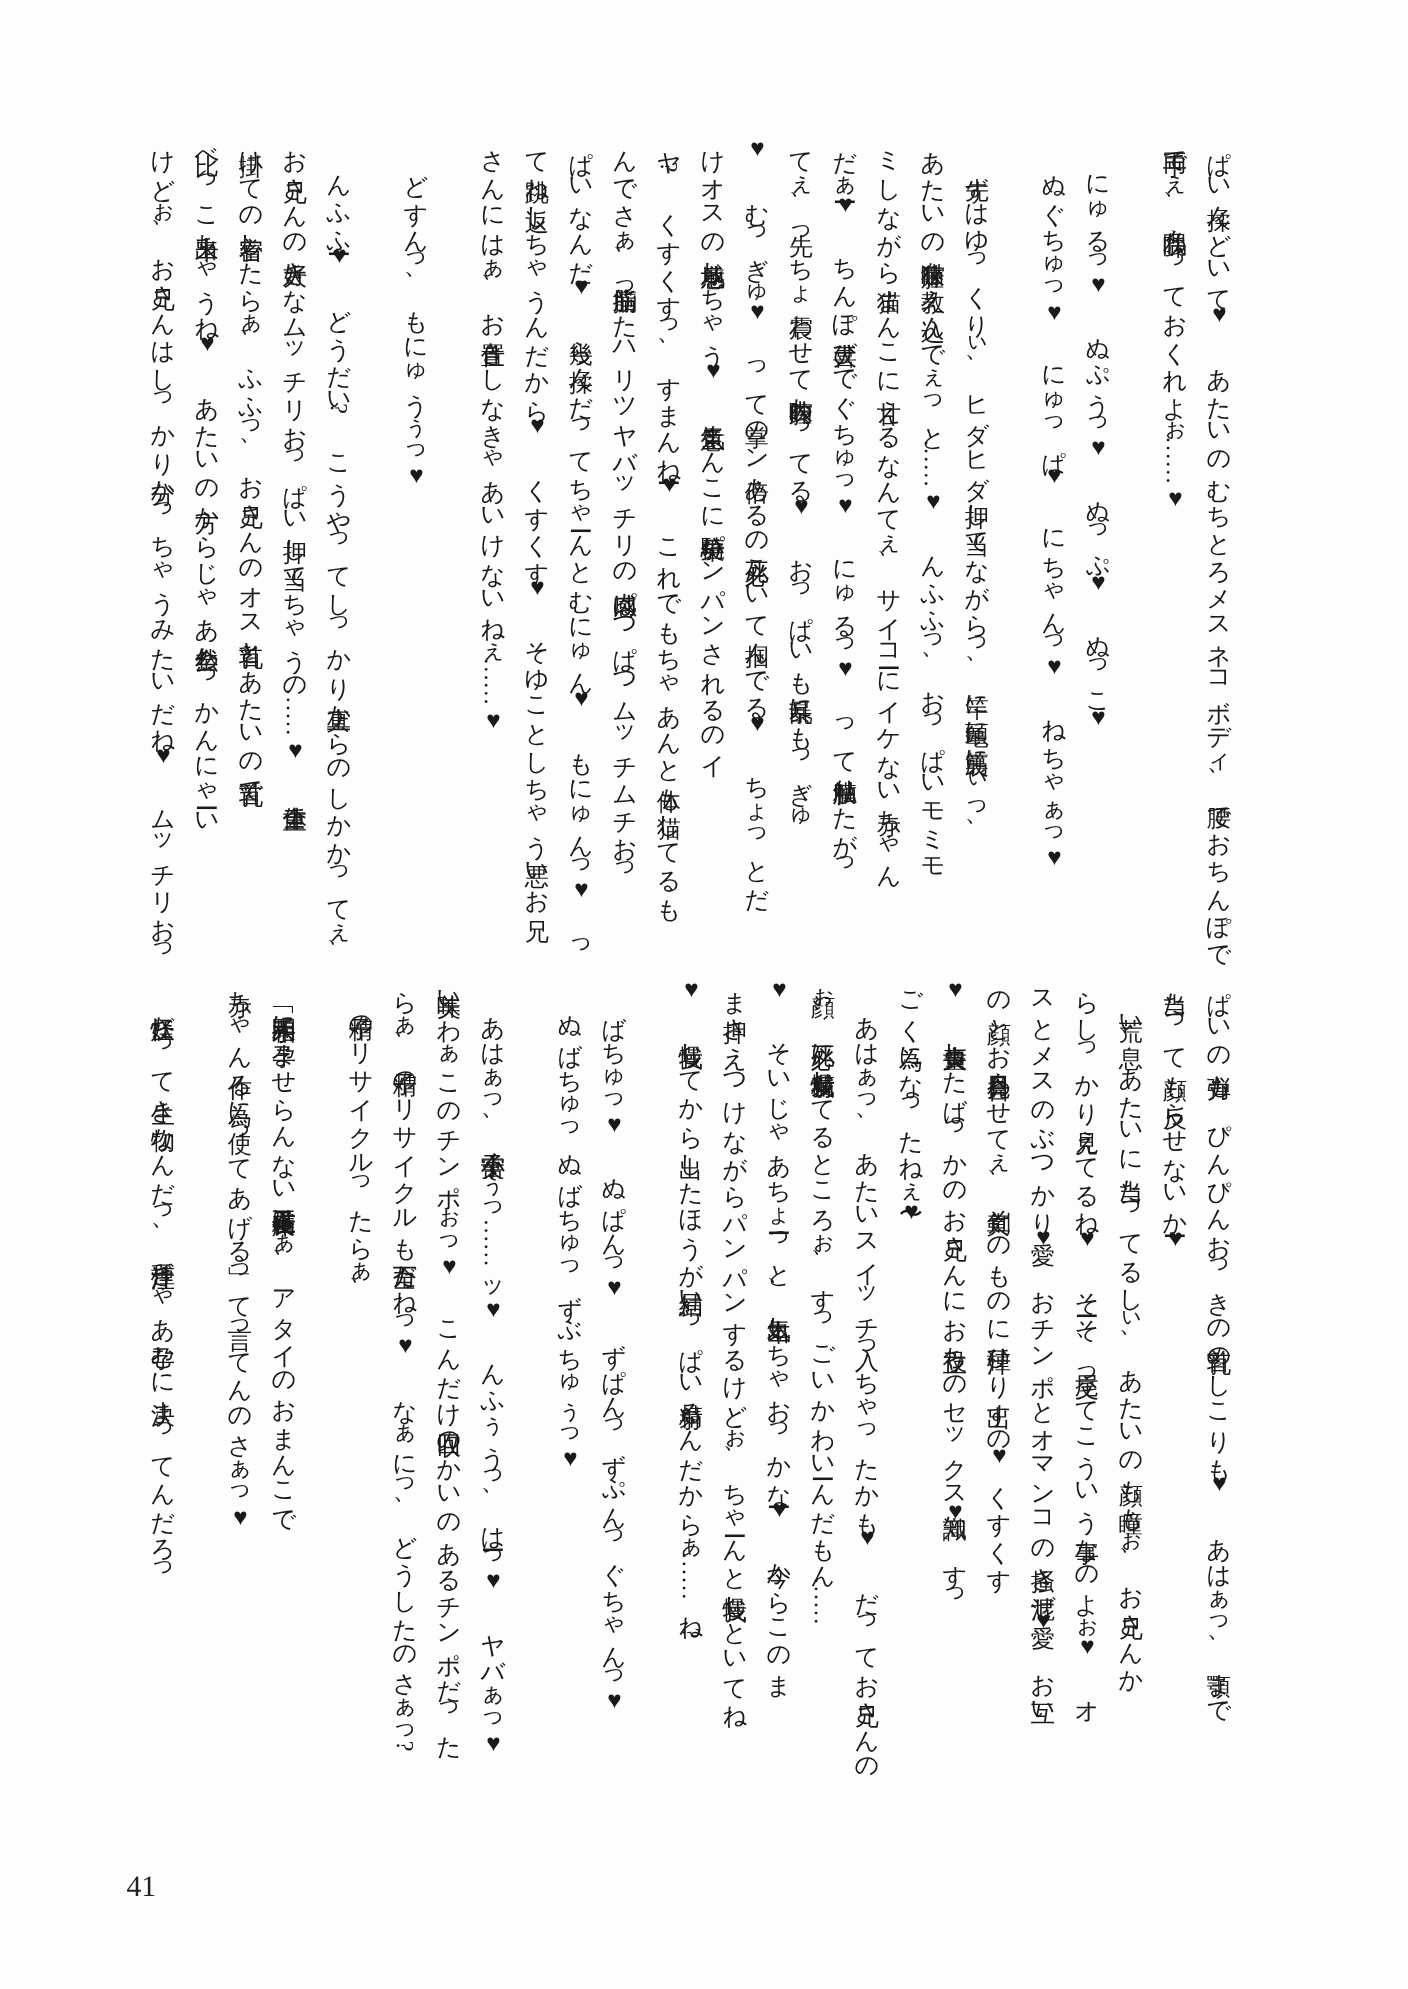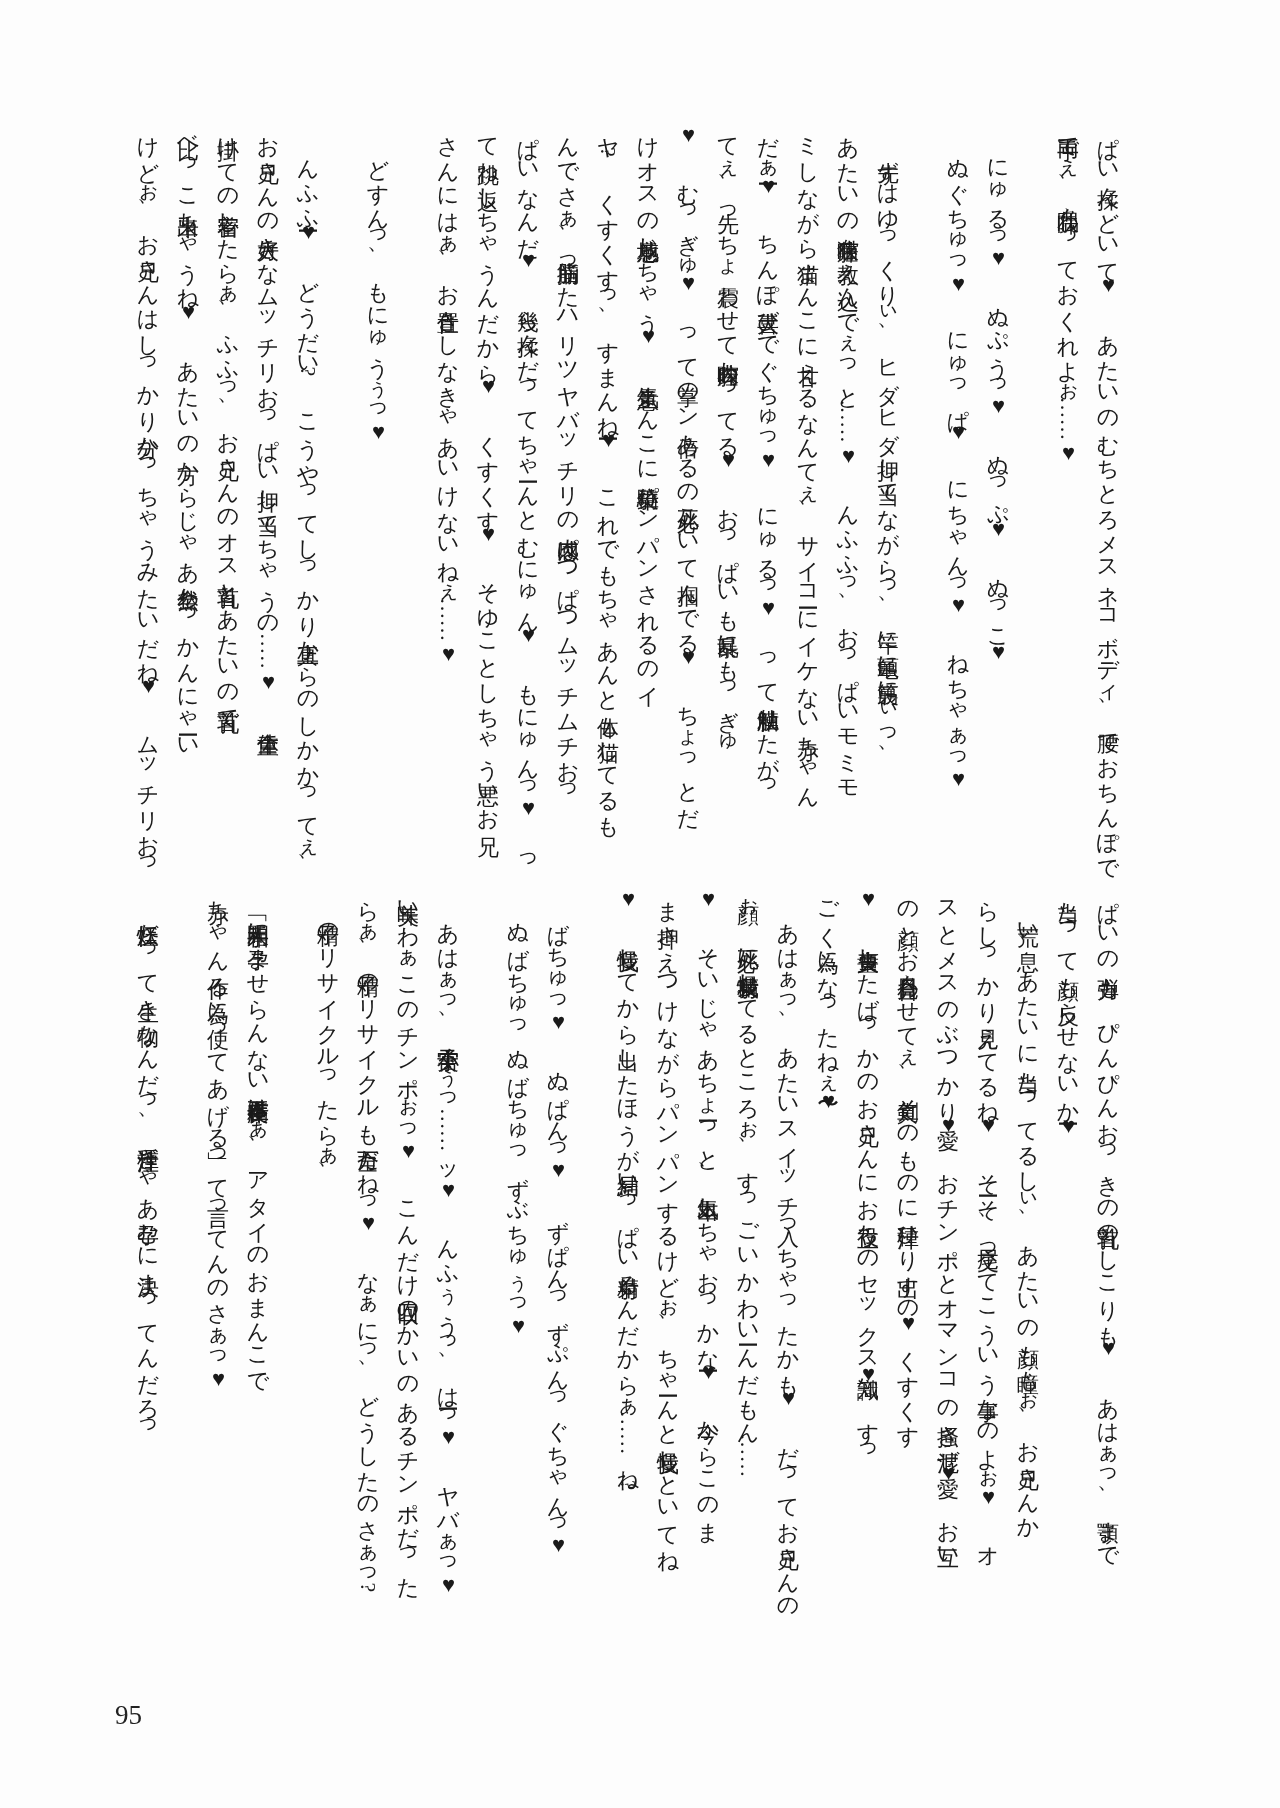--- a/index.html
+++ b/index.html
@@ -102,14 +102,14 @@
       <div class="col">　あはぁっ、子宮小突くぅっ……ッ♥　んふぅうっ、はーっ♥　ヤバぁっ♥</div>
       <div class="col">美味いわぁこのチンポぉっ♥　こんだけ回収のかいのあるチンポだった</div>
       <div class="col">らぁ、精子のリサイクルも万全だねっ♥　なぁにっ、どうしたのさぁっ?</div>
       <div class="col">　精子のリサイクルったらぁ、</div>
       <div class="spacer"></div>
       <div class="col">　「人間相手に孕ませらんない不良在庫精子はぁ、アタイのおまんこで</div>
       <div class="col">赤ちゃん作る為に使ってあげる」って言ってんのさぁっ♥</div>
       <div class="spacer"></div>
       <div class="col">　妖怪だって生き物なんだっ、種汁注ぎゃあ孕むに決まってんだろっ</div>
     </div>
-  <div class="pagenum">95</div>
+  <div class="pagenum">41</div>
 </div>
 
 </body></html>

